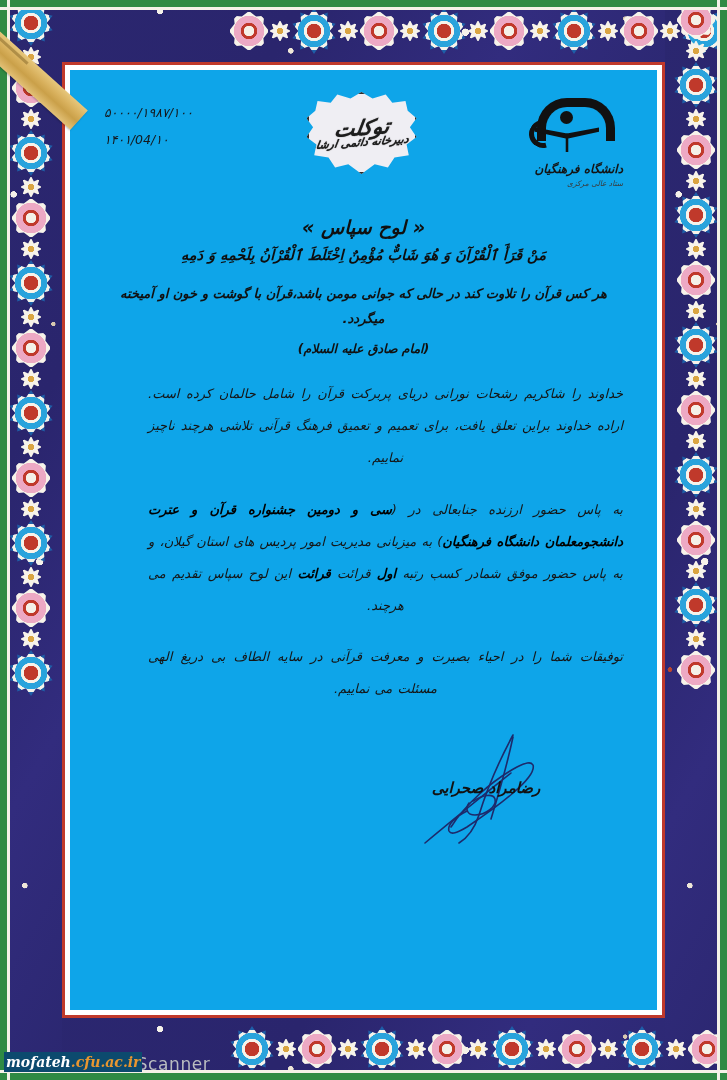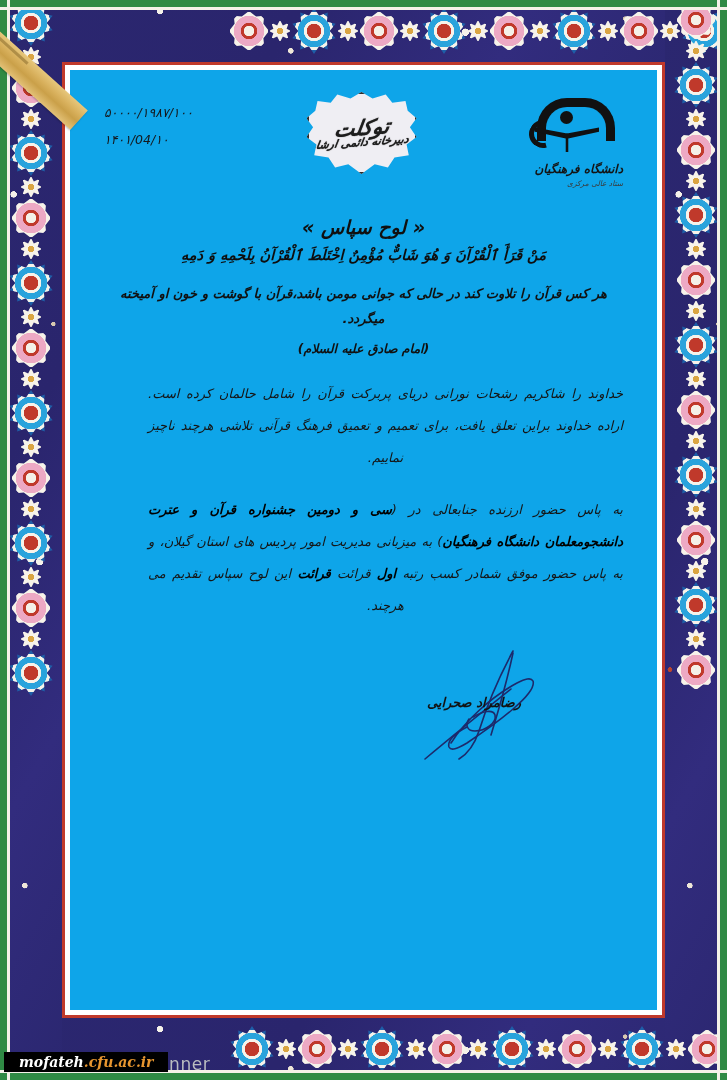--- a/index.html
+++ b/index.html
@@ -202,37 +202,37 @@
     word-spacing:1px;
     margin-left:44px;
   }
   .para b{font-weight:700;color:#000;}
   .para.tight{margin-top:20px;}
 
   .sign{
     margin-top:34px;position:relative;height:116px;
   }
   .sign-text{
-    position:absolute;right:44px;top:34px;text-align:center;width:210px;
-    font-size:13px;font-weight:700;color:#121212;line-height:2.1;
+    position:absolute;right:32px;top:34px;text-align:center;width:210px;
+    font-size:15px;font-weight:700;color:#121212;line-height:2.1;
   }
   .sign-ink{
     position:absolute;right:58px;top:-8px;width:170px;height:116px;
     pointer-events:none;
   }
 
   
   .camscanner{
     position:absolute;left:96px;bottom:6px;z-index:60;
     font-size:17px;color:#b9bcc0;letter-spacing:.6px;direction:ltr;
     font-family:"DejaVu Sans","Liberation Sans",sans-serif;
   }
   .mofateh{
     position:absolute;left:4px;bottom:8px;z-index:61;
-    background:#000000;padding:2px 15px;direction:ltr;
+    background:#0c4a6e;padding:2px 2px;direction:ltr;
     font-family:"DejaVu Serif","Liberation Serif",serif;
     font-size:14px;font-weight:700;font-style:italic;color:#ffffff;
   }
   .mofateh .dom{color:#e8962f;}
 </style>
 </head>
 <body>
 
 <div class="frame">
 
@@ -376,20 +376,21 @@
   <div class="trans">هر کس قرآن را تلاوت کند در حالی که جوانی مومن باشد،قرآن با گوشت و خون او آمیخته میگردد.</div>
   <div class="attrib">(امام صادق علیه السلام)</div>
 
 
   <div class="para">خداوند را شاکریم رشحات نورانی دریای پربرکت قرآن را شامل حالمان کرده است. اراده خداوند براین تعلق یافت، برای تعمیم و تعمیق فرهنگ قرآنی تلاشی هرچند ناچیز نماییم.</div>
 
   <div class="para tight">
     <span>به پاس حضور ارزنده جنابعالی در (</span><b>سی و دومین جشنواره قرآن و عترت دانشجومعلمان دانشگاه فرهنگیان</b><span>) به میزبانی مدیریت امور پردیس های استان گیلان، و به پاس حضور موفق شمادر کسب رتبه </span><b>اول</b><span> قرائت </span><b>قرائت</b><span> این لوح سپاس تقدیم می هرچند.</span>
   </div>
 
+  <div class="para tight">توفیقات شما را در احیاء بصیرت و معرفت قرآنی در سایه الطاف بی دریغ الهی مسئلت می نماییم.</div>
 
   <div class="sign">
     <svg class="sign-ink" viewBox="0 0 170 116">
       <g fill="none" stroke="#1d2a6b" stroke-width="1.6" stroke-linecap="round">
         <path d="M118 4 C104 30, 92 58, 84 84 C80 96, 74 106, 64 112"></path>
         <path d="M118 6 C112 34, 104 62, 96 88"></path>
         <path d="M56 96 C70 74, 96 50, 122 36 C130 32, 136 30, 138 34 C140 40, 132 50, 118 62 C102 76, 84 88, 72 96 C62 102, 56 104, 54 100 C52 94, 60 86, 72 80"></path>
         <path d="M30 112 C54 92, 86 66, 116 42"></path>
         <path d="M78 70 C88 64, 98 62, 100 68 C102 76, 90 84, 80 84 C72 84, 70 78, 74 72"></path>
       </g>

